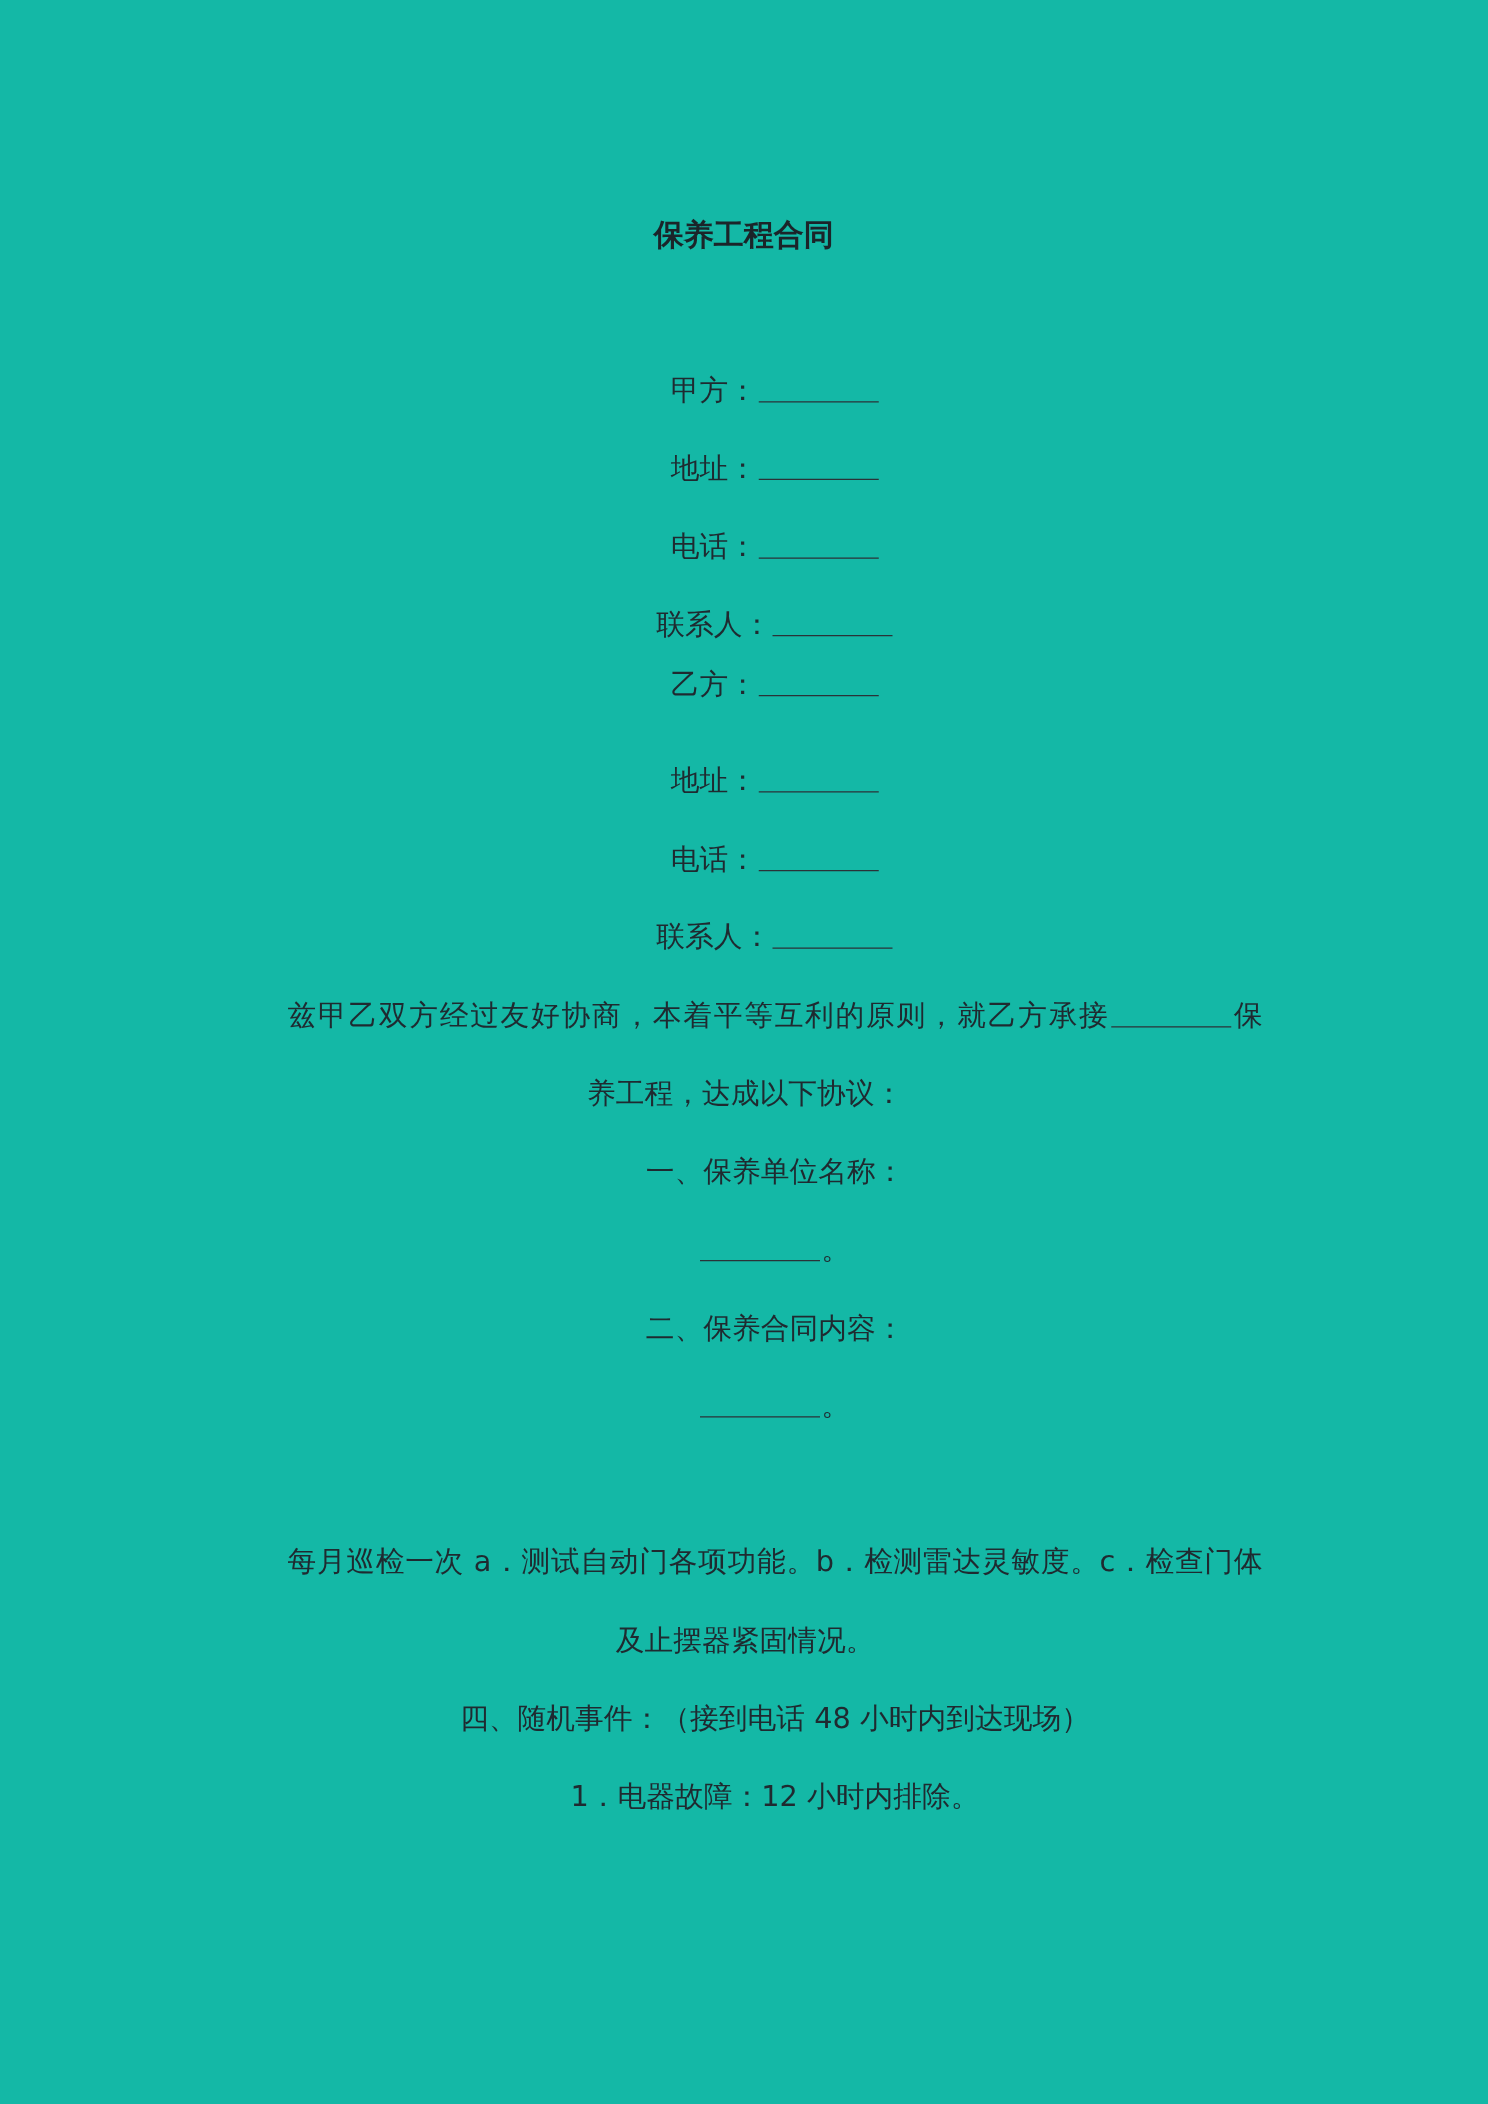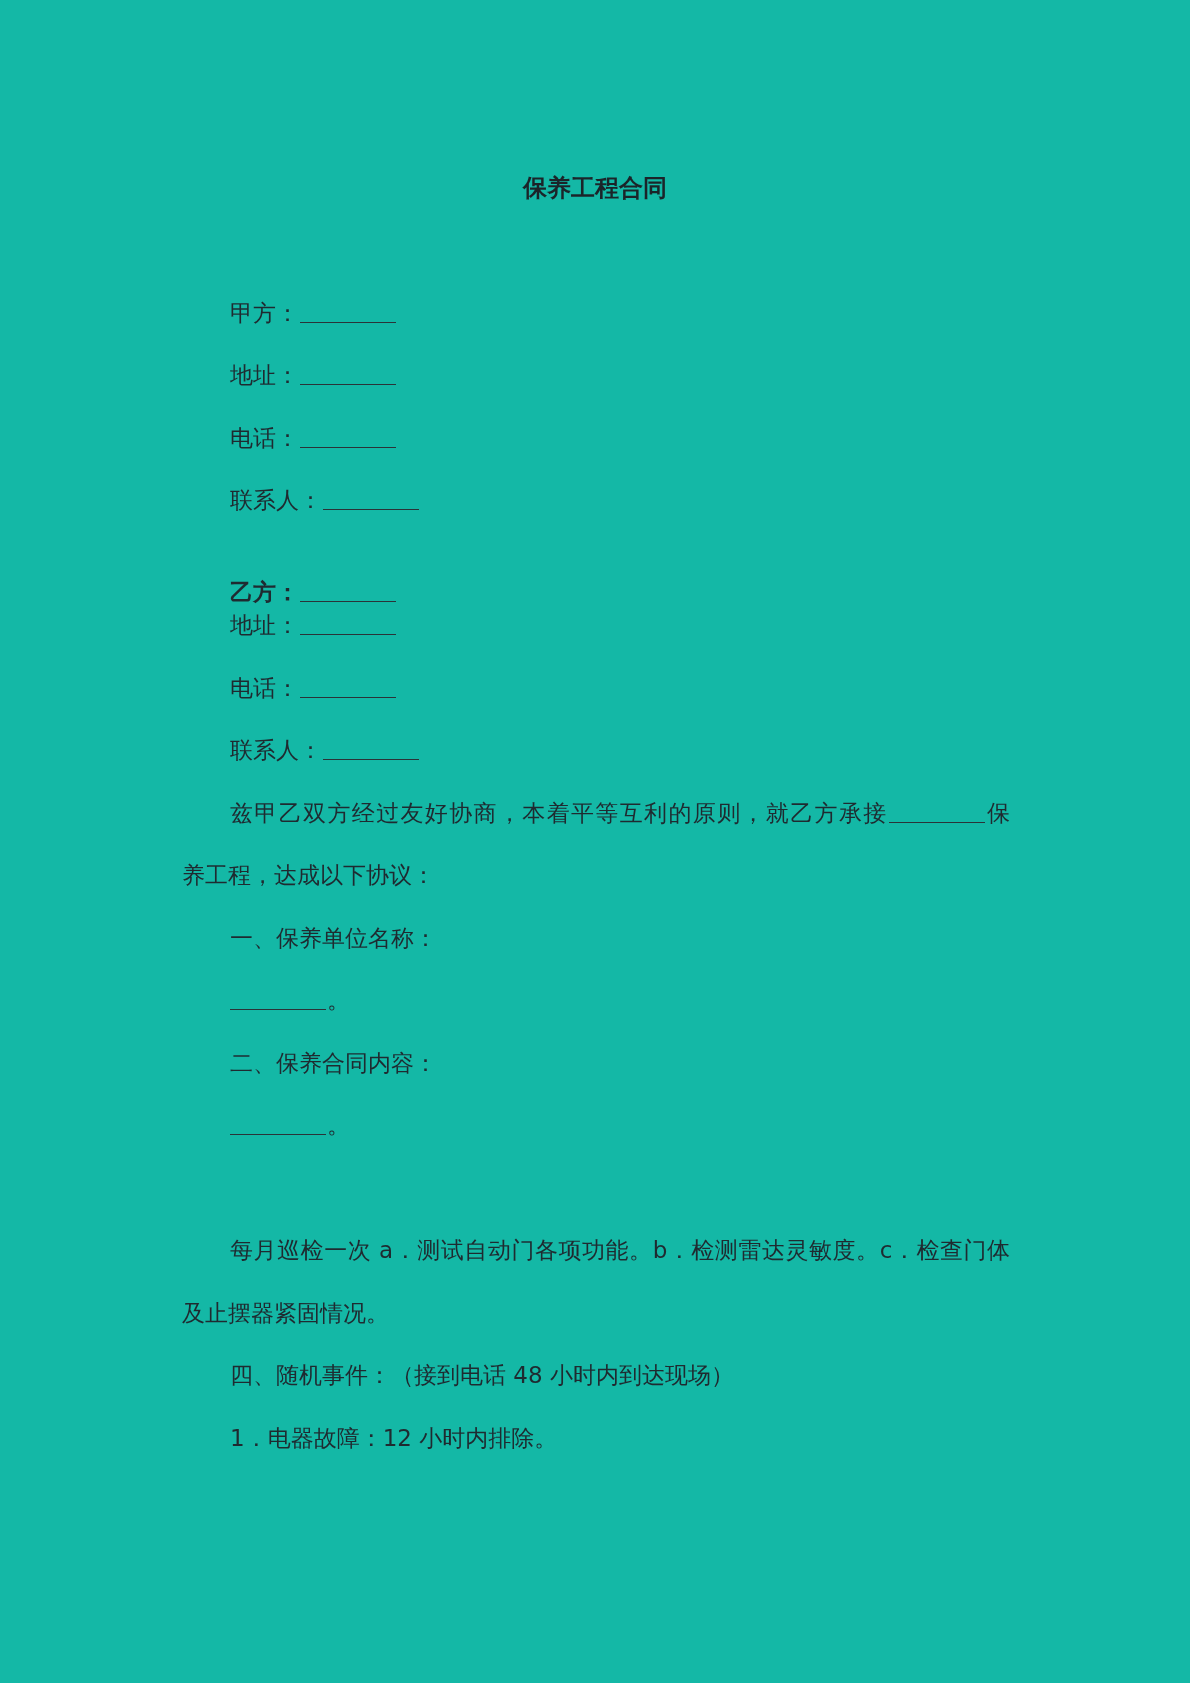--- a/index.html
+++ b/index.html
@@ -30,20 +30,21 @@
     }
     .line {
       position: absolute;
       left: 182px;
       width: 828px;
       height: 32px;
       line-height: 32px;
       font-size: 23px;
       white-space: nowrap;
       overflow: visible;
+      text-align: center;
     }
     .indent { padding-left: 48px; box-sizing: border-box; }
     .justify { text-align: justify; text-align-last: justify; }
     .blank {
       display: inline-block;
       width: 96px;
       height: 24px;
       border-bottom: 1.5px solid #2a3338;
       vertical-align: -2px;
       margin: 0 1px;
@@ -62,21 +63,21 @@
   <div class="line indent" style="top:359px;">
     <span>地址：</span><span class="blank"></span>
   </div>
   <div class="line indent" style="top:422px;">
     <span>电话：</span><span class="blank"></span>
   </div>
   <div class="line indent" style="top:484px;">
     <span>联系人：</span><span class="blank"></span>
   </div>
 
-  <div class="line indent" style="top:576px;font-weight:bold;">
+  <div class="line indent" style="top:532px;">
     <span>乙方：</span><span class="blank"></span>
   </div>
   <div class="line indent" style="top:609px;">
     <span>地址：</span><span class="blank"></span>
   </div>
   <div class="line indent" style="top:672px;">
     <span>电话：</span><span class="blank"></span>
   </div>
   <div class="line indent" style="top:734px;">
     <span>联系人：</span><span class="blank"></span>

